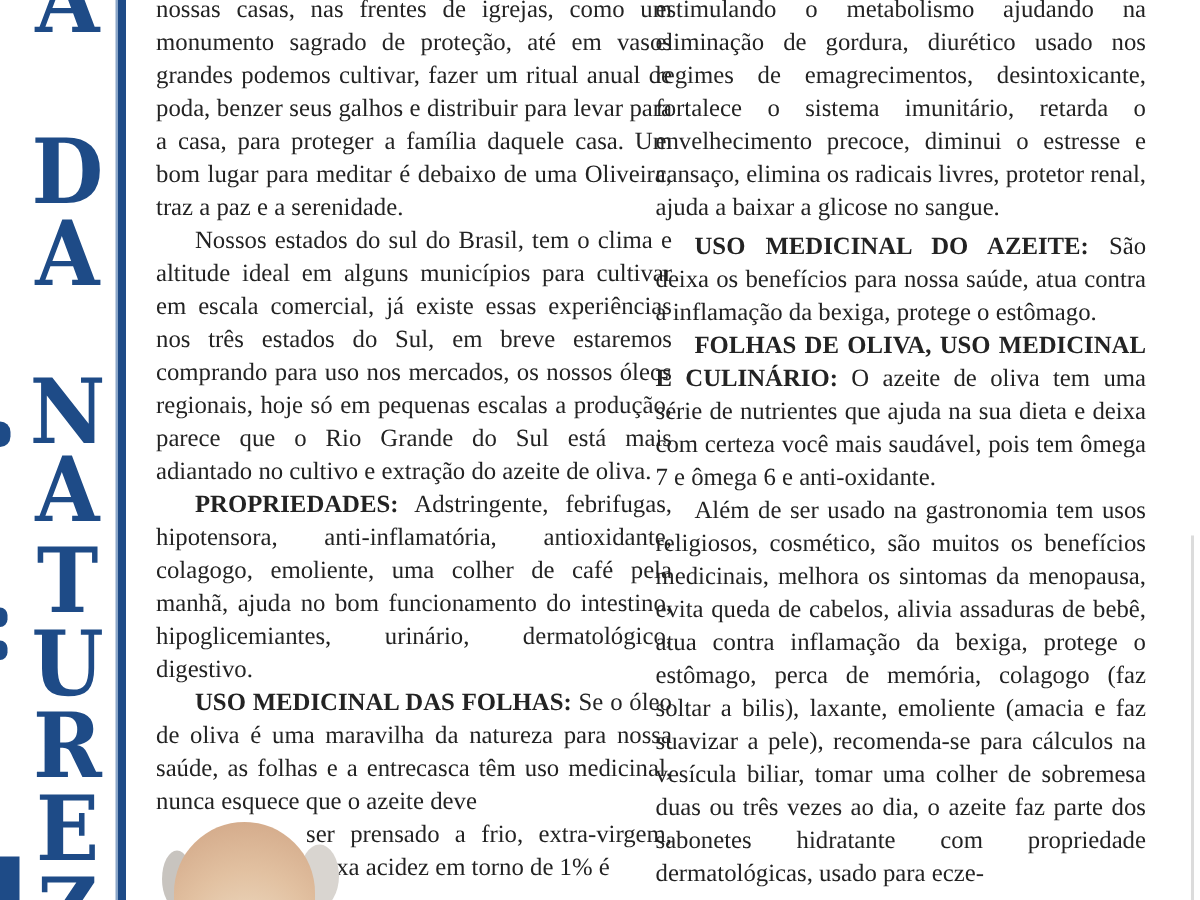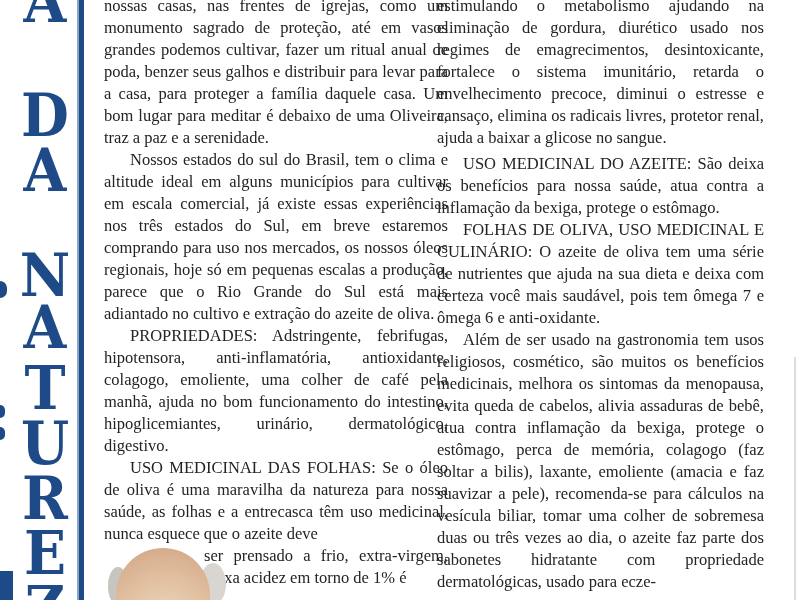--- a/index.html
+++ b/index.html
@@ -39,21 +39,21 @@
   .col{
     position:absolute;top:-5px;
     font-size:16.5px;line-height:22px;color:#232323;
     text-align:justify;
   }
   .col-left{left:104px;width:344px;}
   .col-right{left:437px;width:327px;}
   .col p{margin:0;}
   .indent{text-indent:26px;}
   .sp{margin-top:4px !important;}
-  .lead{font-weight:normal;}
+  .lead{font-weight:bold;}
 
   
   .wrap{overflow:visible;}
   .photo-float{
     float:left;width:100px;height:70px;position:relative;
   }
   .head{
     position:absolute;left:12px;top:3px;width:94px;height:84px;z-index:1;
     border-radius:47px 47px 0 0;
     background:radial-gradient(ellipse 120% 140% at 52% 95%,

